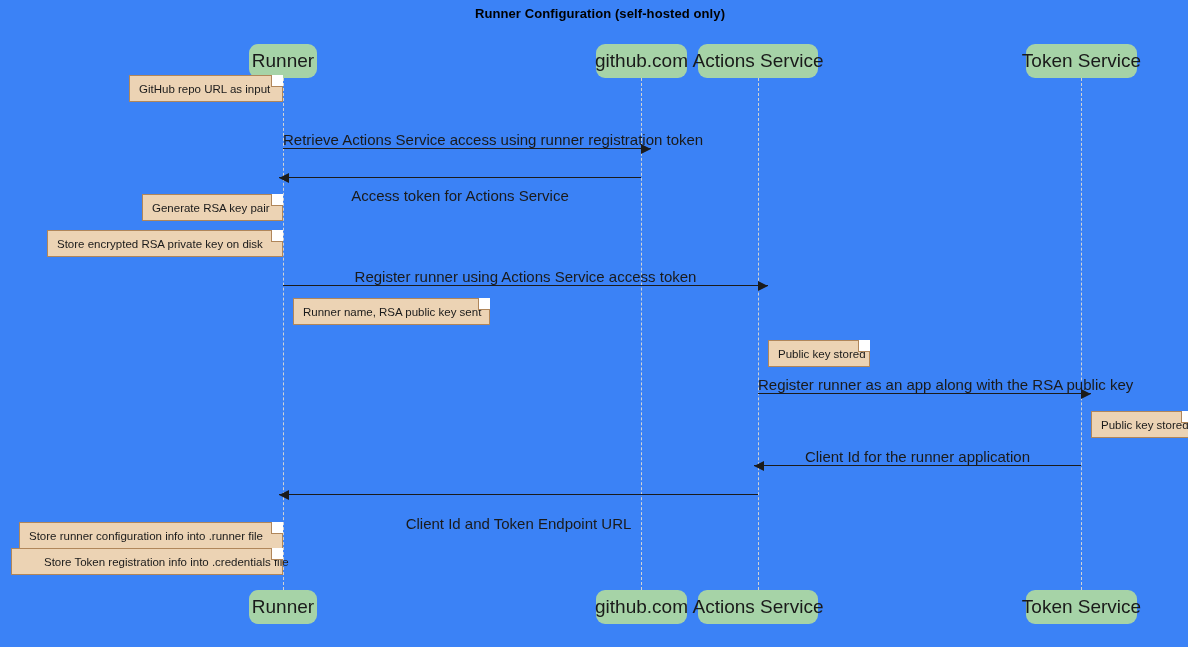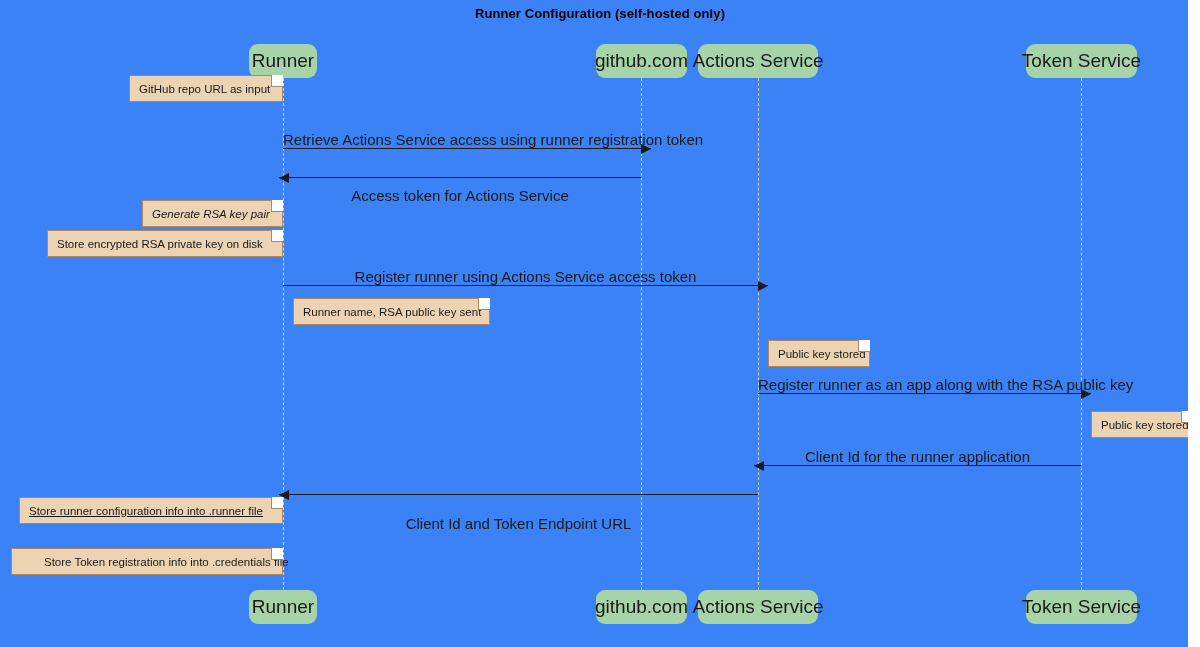--- a/index.html
+++ b/index.html
@@ -156,41 +156,41 @@
       <div class="msg-label" style="left: 754px; width: 327px; top: 448px;">Client Id for the runner application</div>
       <div class="msg-line" style="left: 279px; top: 494px; width: 479px;"></div>
       <div class="arrowhead left" style="top: 490px; left: 279px;"></div>
       <div class="msg-label" style="left: 279px; width: 479px; top: 477px; margin-top: 38px;">Client Id and Token Endpoint URL</div>
     </div>
   <div id="notes">
       <div class="note" style="left: 129px; top: 75px; width: 154px; text-align: right;">
         <span>GitHub repo URL as input</span>
         <span class="dogear"></span>
       </div>
-      <div class="note" style="left: 142px; top: 200px; width: 141px; font-style: italic;">
+      <div class="note" style="left: 142px; top: 194px; width: 141px;">
         <span>Generate RSA key pair</span>
         <span class="dogear"></span>
       </div>
       <div class="note" style="left: 47px; top: 230px; width: 236px;">
         <span>Store encrypted RSA private key on disk</span>
         <span class="dogear"></span>
       </div>
       <div class="note" style="left: 293px; top: 298px; width: 197px;">
         <span>Runner name, RSA public key sent</span>
         <span class="dogear"></span>
       </div>
       <div class="note" style="left: 768px; top: 340px; width: 102px;">
         <span>Public key stored</span>
         <span class="dogear"></span>
       </div>
       <div class="note" style="left: 1091px; top: 411px; width: 102px;">
         <span>Public key stored</span>
         <span class="dogear"></span>
       </div>
-      <div class="note" style="left: 19px; top: 497px; width: 264px; text-decoration: underline;">
+      <div class="note" style="left: 19px; top: 522px; width: 264px;">
         <span>Store runner configuration info into .runner file</span>
         <span class="dogear"></span>
       </div>
       <div class="note" style="left: 11px; top: 548px; width: 272px; padding-left: 32px;">
         <span>Store Token registration info into .credentials file</span>
         <span class="dogear"></span>
       </div>
     </div>
 
 </div>

